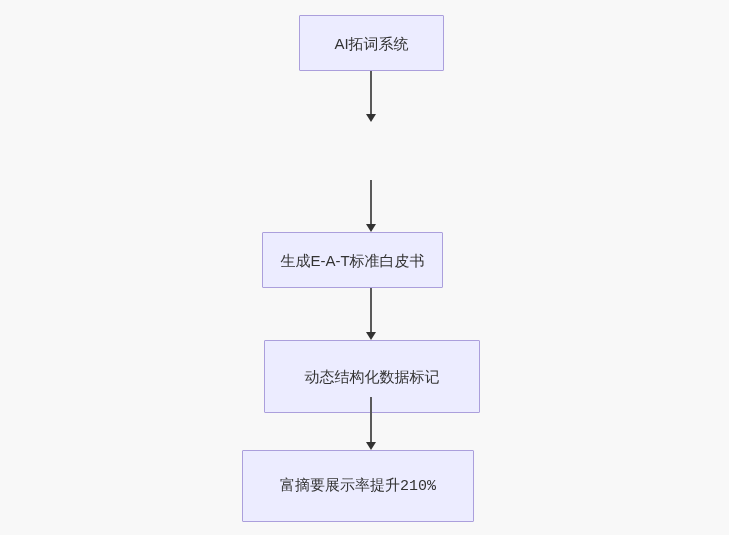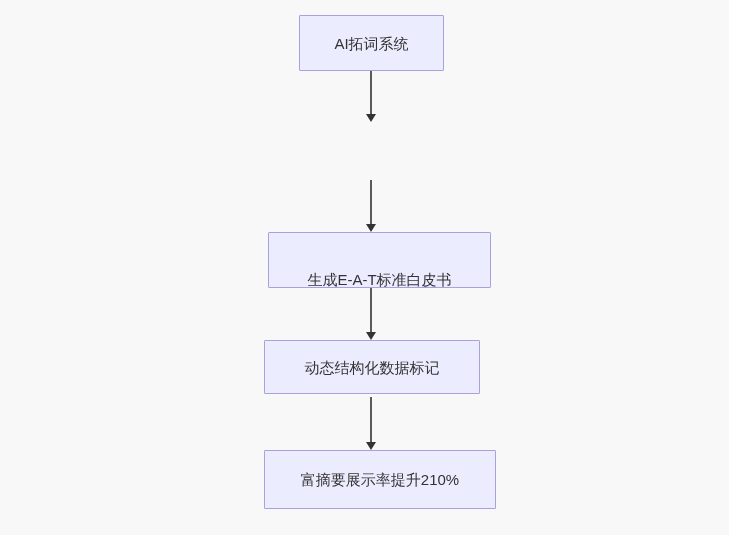--- a/index.html
+++ b/index.html
@@ -42,23 +42,23 @@
   }
   .arrow-head {
     width: 0; height: 0;
     border-left: 5px solid transparent;
     border-right: 5px solid transparent;
     border-top: 8px solid var(--arrow-head, #333333);
   }
   
   .n0 { left: 299px; top: 15px;  width: 145px; height: 56px; }
   .n1 { left: 274px; top: 122px; width: 196px; height: 58px; }
-  .n2 { left: 268px; top: 232px; width: 223px; height: 56px; align-items: flex-end; }
-  .n3 { left: 264px; top: 340px; width: 216px; height: 54px; }
-  .n4 { left: 264px; top: 450px; width: 232px; height: 59px; }
+  .n2 { left: 262px; top: 232px; width: 181px; height: 56px; }
+  .n3 { left: 264px; top: 340px; width: 216px; height: 73px; }
+  .n4 { left: 242px; top: 450px; width: 232px; height: 72px; font-family: Liberation Mono, monospace; }
   
   .a0 { left: 366px; top: 71px;  height: 51px; }
   .a1 { left: 366px; top: 180px; height: 52px; }
   .a2 { left: 366px; top: 288px; height: 52px; }
   .a3 { left: 366px; top: 397px; height: 53px; }
 </style>
 </head>
 <body>
 
 <div class="canvas">

